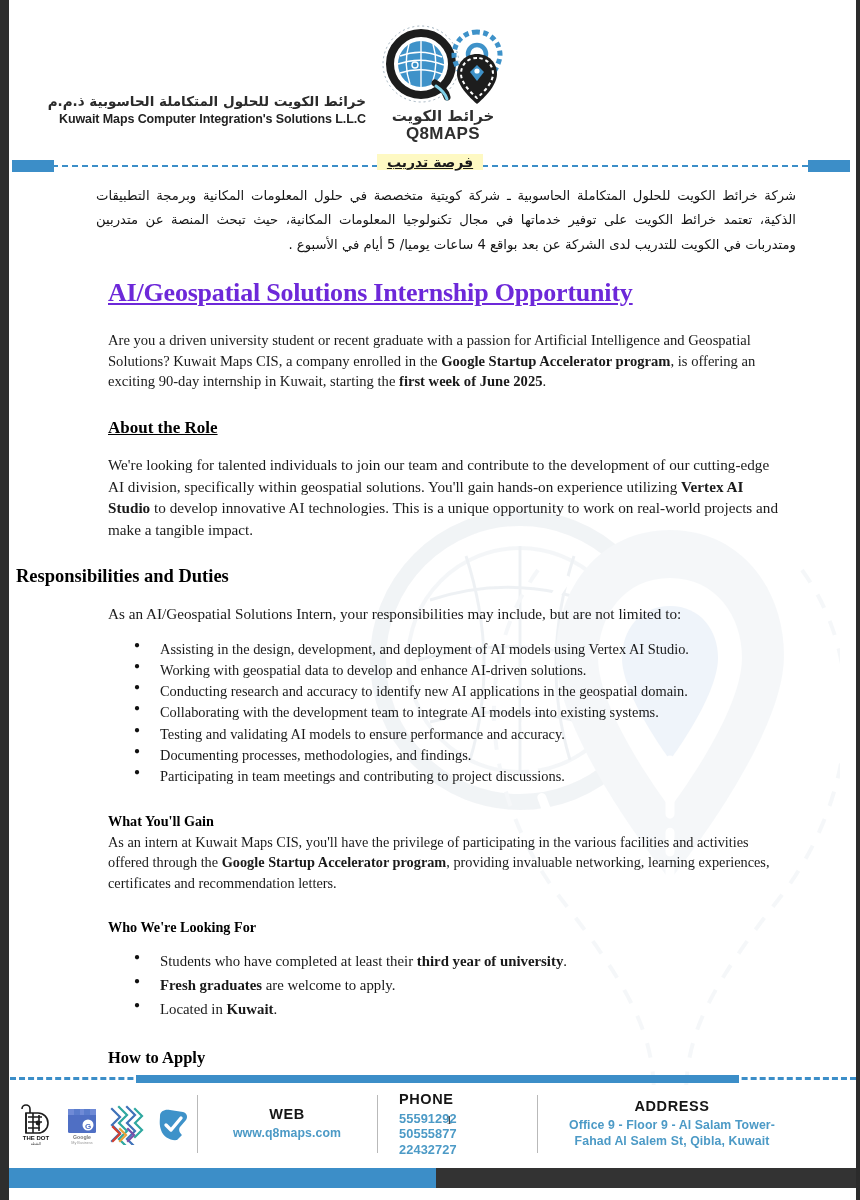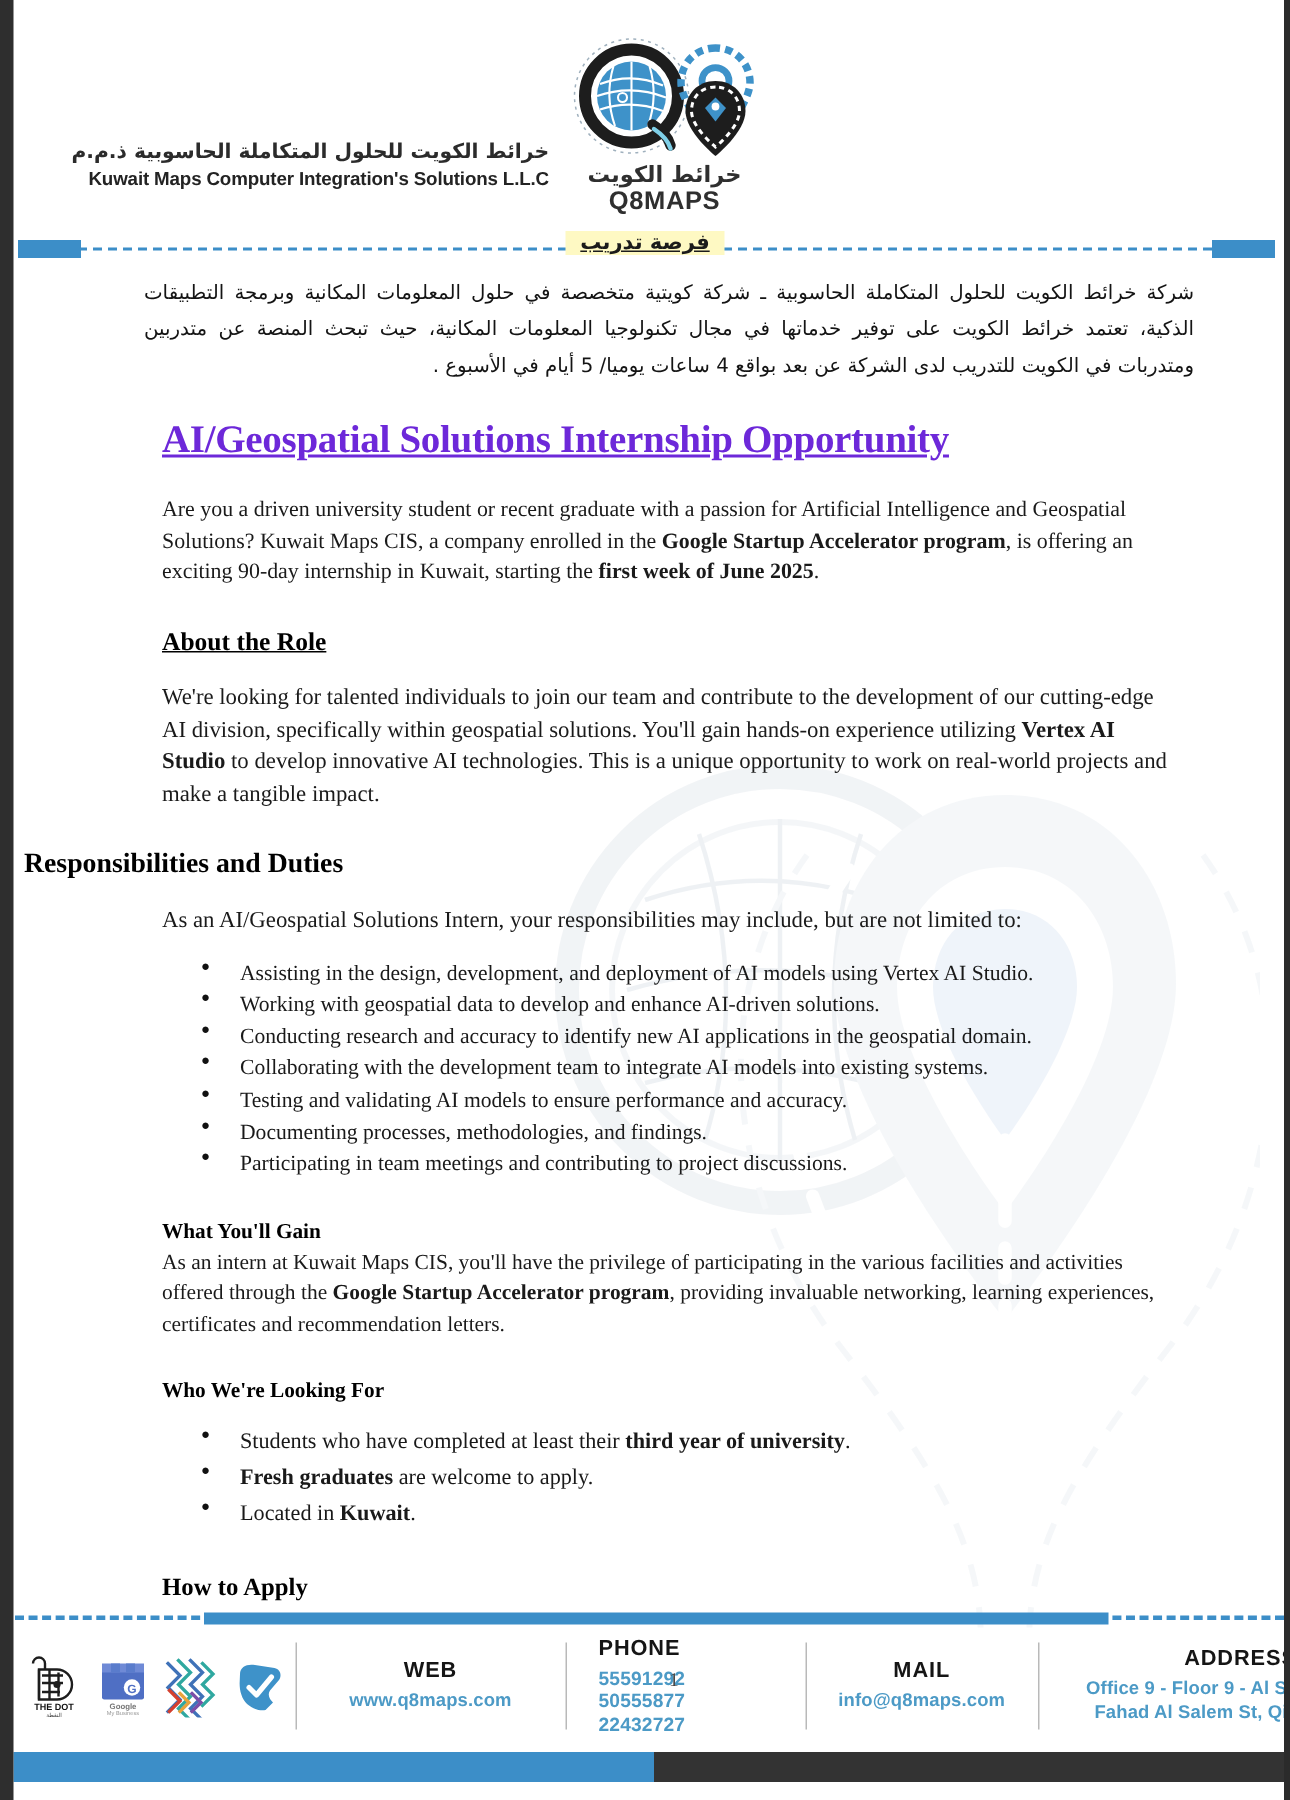--- a/index.html
+++ b/index.html
@@ -560,24 +560,20 @@
       <div class="fval">www.q8maps.com</div>
     </div>
 
     <div class="fcol f-phone">
       <div class="fhead">PHONE</div>
       <div class="fval">55591292</div>
       <div class="fval">50555877</div>
       <div class="fval">22432727</div>
     </div>
 
-    <div class="fcol f-mail">
-      <div class="fhead">MAIL</div>
-      <div class="fval">info@q8maps.com</div>
-    </div>
 
     <div class="fcol f-addr">
       <div class="fhead">ADDRESS</div>
       <div class="fval">Office 9 - Floor 9 - Al Salam Tower-</div>
       <div class="fval">Fahad Al Salem St, Qibla, Kuwait</div>
     </div>
   </div>
 
   <div class="page-num">1</div>
 

